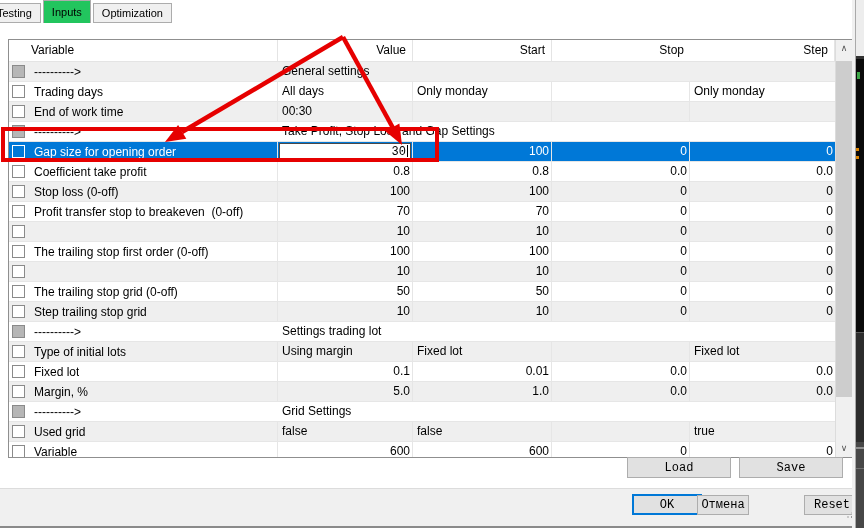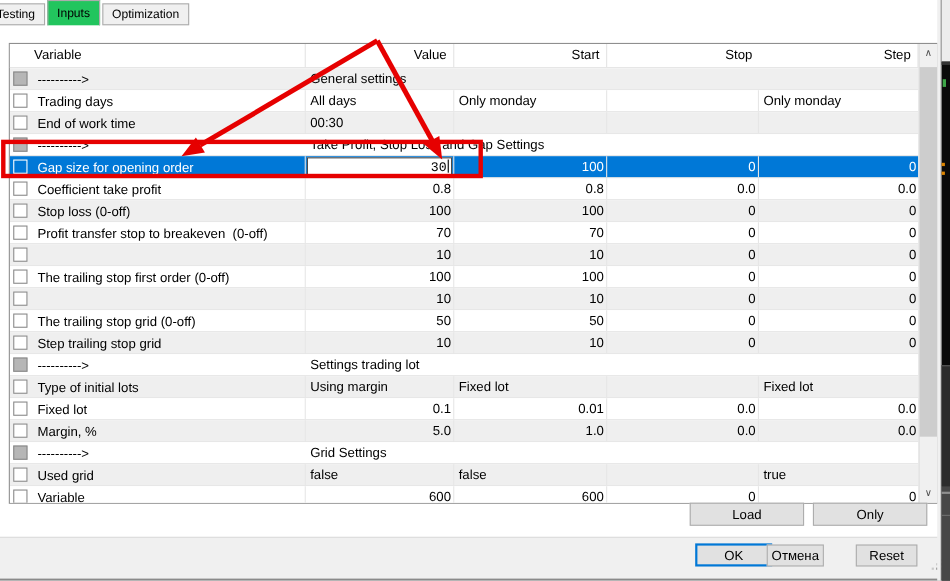--- a/index.html
+++ b/index.html
@@ -47,26 +47,26 @@
 
   
   .vscroll{position:absolute;top:0;right:0;bottom:0;width:17px;background:#f0f0f0;border-left:1px solid #dcdcdc;box-sizing:border-box;}
   .sbtn{position:absolute;left:0;right:0;height:17px;text-align:center;color:#505050;font-size:9px;line-height:16px;}
   .sbtn.up{top:0;}
   .sbtn.down{bottom:0;}
   .sthumb{position:absolute;left:0;right:0;top:21px;height:336px;background:#cdcdcd;}
 
   
   .btn{position:absolute;box-sizing:border-box;background:#e1e1e1;border:1px solid #adadad;
-    font-family:Liberation Sans, sans-serif;font-size:12px;color:#000;padding:0;cursor:default;}
+    font-family:Liberation Mono, monospace;font-size:12px;color:#000;padding:0;cursor:default;}
   .btn.load{left:627px;top:457px;width:104px;height:21px;}
   .btn.save{left:739px;top:457px;width:104px;height:21px;}
   .btn.ok{left:632px;top:494px;width:70px;height:21px;border:2px solid #0078d7;}
   .btn.cancel{left:697px;top:495px;width:52px;height:20px;}
-  .btn.reset{left:778px;top:495px;width:56px;height:20px;}
+  .btn.reset{left:804px;top:495px;width:56px;height:20px;}
 
   
   .footer{position:absolute;left:0;top:488px;width:856px;height:40px;box-sizing:border-box;
     background:#f0f0f0;border-top:1px solid #dcdcdc;border-bottom:2px solid #8a8a8a;}
   .grip{position:absolute;left:846px;top:507px;width:12px;height:12px;}
   .grip::before{content:"";position:absolute;right:1px;bottom:1px;width:2px;height:2px;background:#9a9a9a;
     box-shadow:0 -4px #9a9a9a,-4px 0 #9a9a9a,0 -8px #c9c9c9,-8px 0 #c9c9c9,-4px -4px #c9c9c9;}
 
   
   .winborder{position:absolute;left:852px;top:0;width:4px;height:528px;background:#f0f0f0;border-right:1px solid #a9a9a9;box-sizing:border-box;}
@@ -235,21 +235,21 @@
             <div class="cell num">0</div>
           </div>
         </div>
       <div class="vscroll">
         <div class="sbtn up"><span>∧</span></div>
         <div class="sthumb"></div>
         <div class="sbtn down"><span>∨</span></div>
       </div>
     </div>
     <button class="btn load">Load</button>
-    <button class="btn save">Only</button>
+    <button class="btn save">Save</button>
   </div>
 
   <div class="footer"></div>
   <button class="btn ok">OK</button>
   <button class="btn cancel">Отмена</button>
   <button class="btn reset">Reset</button>
   <div class="grip"></div>
 
   <div class="winborder"></div>
   <div class="bgstrip">

